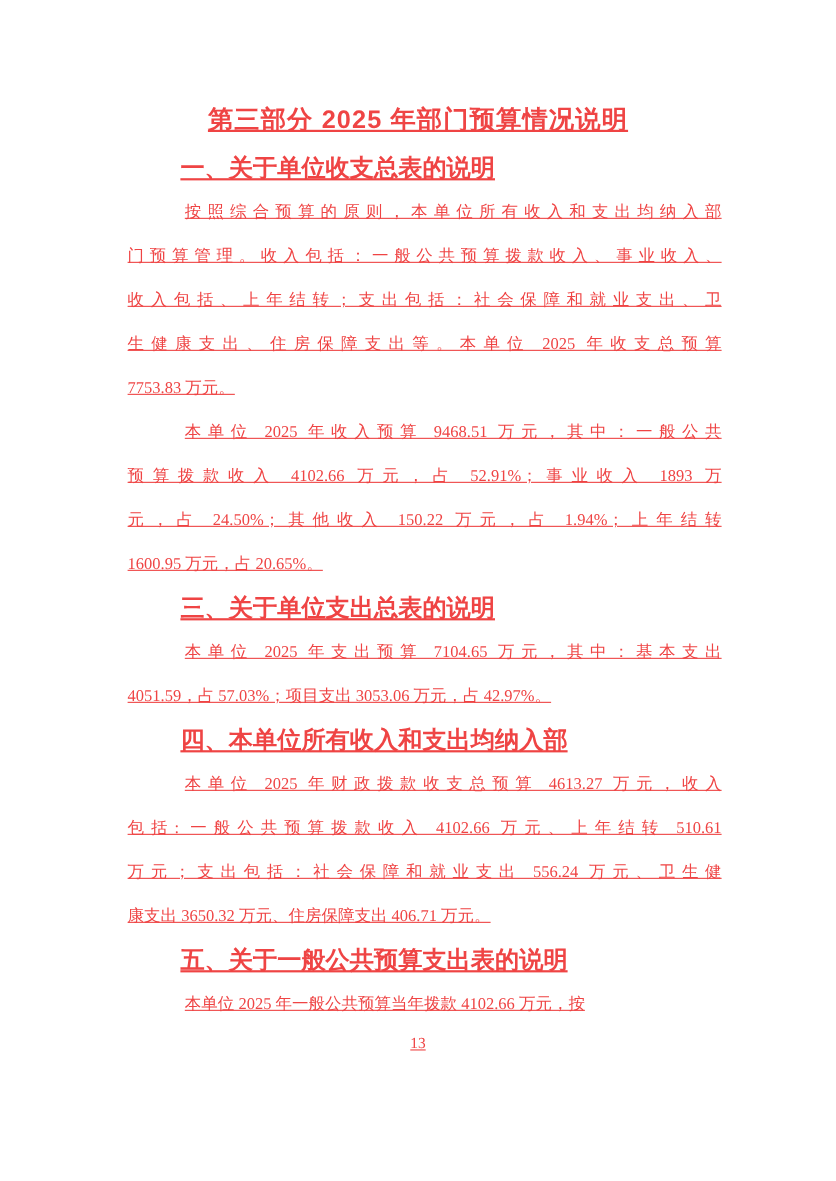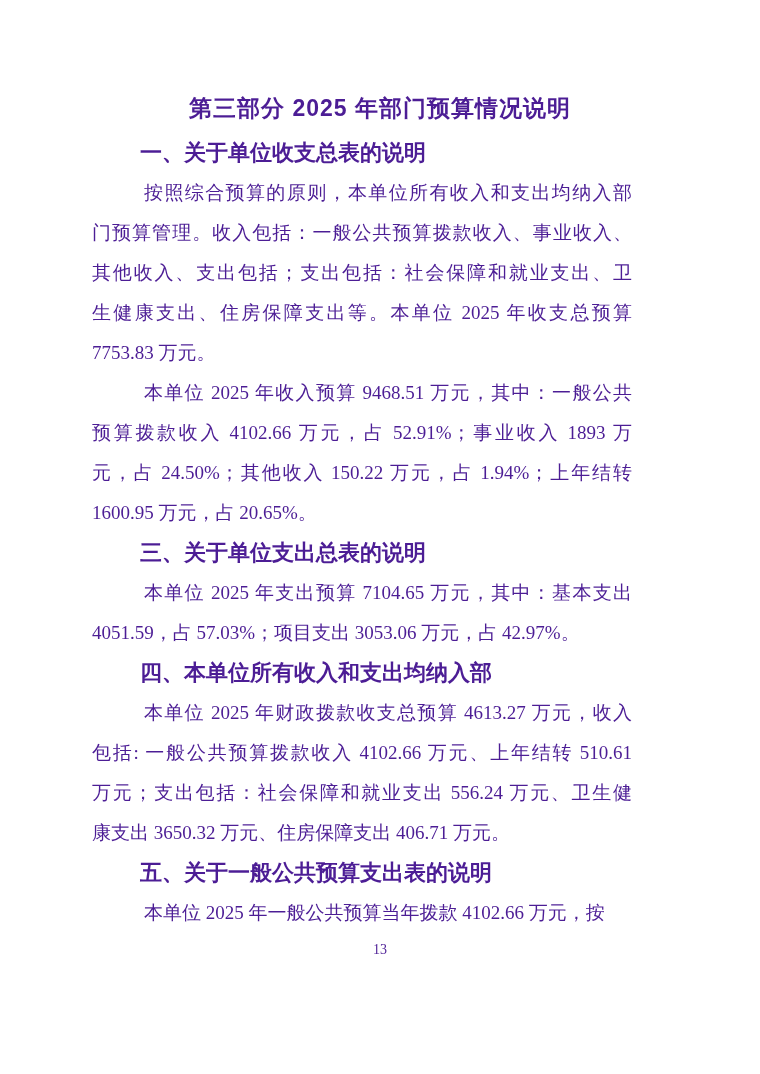--- a/index.html
+++ b/index.html
@@ -5,44 +5,45 @@
   html, body {
     margin: 0;
     padding: 0;
     background: #ffffff;
   }
   .page {
     position: relative;
     width: 760px;
     height: 1074px;
     background: #ffffff;
-    color: #4c1d95;
+    color: #ef4444;
     font-family: "Liberation Serif", serif;
     overflow: hidden;
+    text-decoration: underline;
   }
   .doc-title {
     padding-top: 88px;
     height: 40px;
     line-height: 40px;
     text-align: center;
     font-family: "Liberation Sans", sans-serif;
     font-weight: bold;
     font-size: 23px;
     letter-spacing: 1px;
     white-space: pre;
   }
   .content {
     margin-top: 5px;
-    padding-left: 92px;
+    padding-left: 116px;
     width: 540px;
   }
   .line {
     height: 40px;
     line-height: 40px;
-    font-size: 19px;
+    font-size: 15px;
   }
   .line.h {
     font-family: "Liberation Sans", sans-serif;
     font-weight: bold;
     font-size: 22px;
     text-indent: 48px;
     text-align: left;
   }
   .line.p {
     text-align: justify;
@@ -67,21 +68,21 @@
 <body>
 
 <div class="page">
 
   <div class="doc-title">第三部分 2025 年部门预算情况说明</div>
 
   <div class="content">
     <div class="line h">一、关于单位收支总表的说明</div>
     <div class="line p first">按照综合预算的原则，本单位所有收入和支出均纳入部</div>
     <div class="line p">门预算管理。收入包括：一般公共预算拨款收入、事业收入、</div>
-    <div class="line p">其他收入、支出包括；支出包括：社会保障和就业支出、卫</div>
+    <div class="line p">收入包括、上年结转；支出包括：社会保障和就业支出、卫</div>
     <div class="line p">生健康支出、住房保障支出等。本单位 2025 年收支总预算</div>
     <div class="line p end">7753.83 万元。</div>
     <div class="line p first">本单位 2025 年收入预算 9468.51 万元，其中：一般公共</div>
     <div class="line p">预算拨款收入 4102.66 万元，占 52.91%；事业收入 1893 万</div>
     <div class="line p">元，占 24.50%；其他收入 150.22 万元，占 1.94%；上年结转</div>
     <div class="line p end">1600.95 万元，占 20.65%。</div>
     <div class="line h">三、关于单位支出总表的说明</div>
     <div class="line p first">本单位 2025 年支出预算 7104.65 万元，其中：基本支出</div>
     <div class="line p end">4051.59，占 57.03%；项目支出 3053.06 万元，占 42.97%。</div>
     <div class="line h">四、本单位所有收入和支出均纳入部</div>

